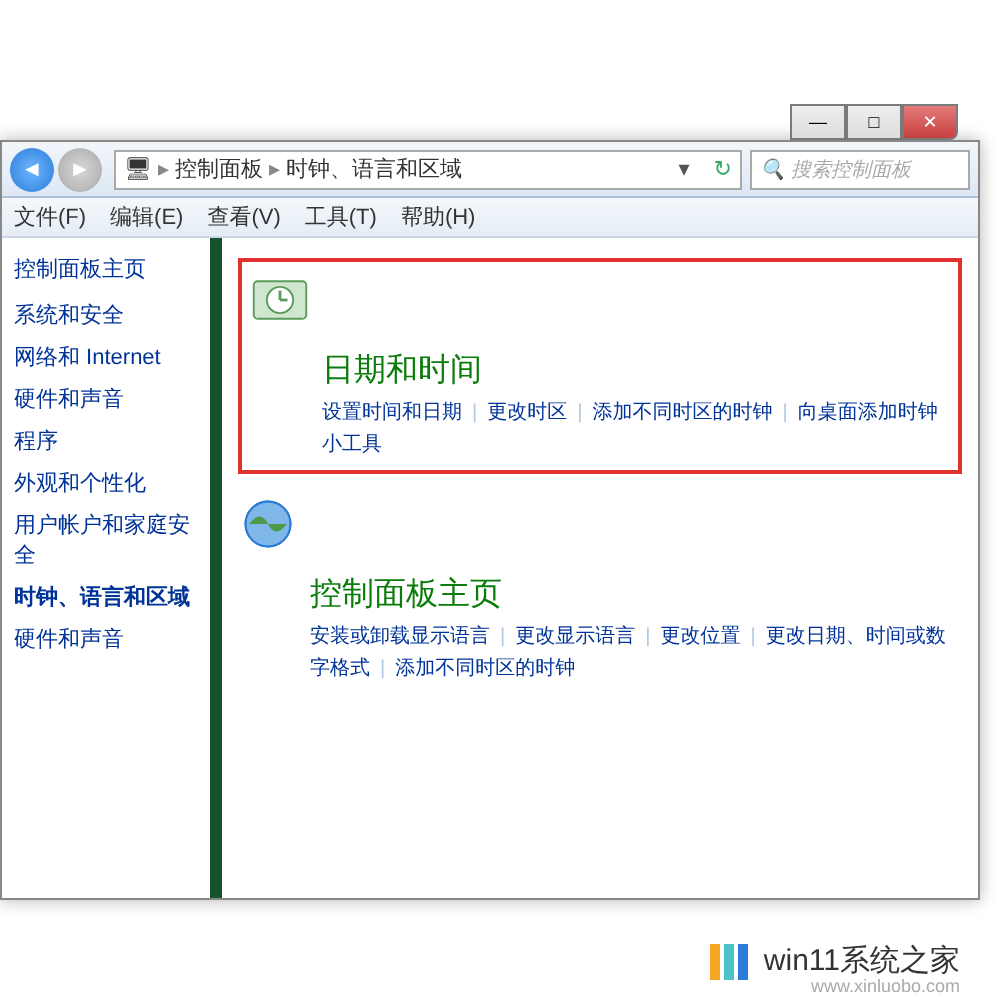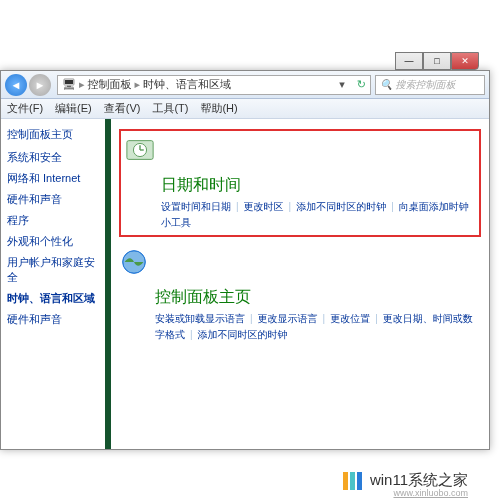--- a/index.html
+++ b/index.html
@@ -30,25 +30,25 @@
     
     .main { flex: 1; padding: 10px 8px; background: #fff; overflow: hidden; }
     .section { margin-bottom: 14px; display: flex; align-items: flex-start; }
     .section.highlighted { border: 2px solid #e03030; padding: 4px; margin-bottom: 10px; }
     .section-icon { width: 30px; height: 30px; margin-right: 6px; flex-shrink: 0; }
     .section-body { flex: 1; }
     .section-title { color: #0a7c0a; font-size: 16px; margin-bottom: 3px; margin-top: 40px; }
     .section-links { font-size: 10px; color: #003399; line-height: 1.6; }
     .section-links span { cursor: pointer; }
     .link-sep { color: #b0c8e0; margin: 0 5px; }
-    .footer { position: absolute; bottom: 10px; right: 32px; display: flex; align-items: center; gap: 8px; }
+    .footer { position: absolute; bottom: 10px; right: 20px; display: flex; align-items: center; gap: 8px; }
     .footer-logo { display: flex; gap: 2px; }
     .footer-logo div { width: 5px; height: 18px; }
     .footer-text { font-size: 15px; color: #333; }
-    .footer-sub { font-size: 9px; color: #aaa; position: absolute; bottom: -8px; right: 0; text-decoration: underline; }
+    .footer-sub { font-size: 9px; color: #aaa; position: absolute; bottom: -8px; right: 0; }
   </style>
 </head>
 <body>
 
 <div class="window">
   <div class="win-controls">
     <div class="win-btn">—</div>
     <div class="win-btn">□</div>
     <div class="win-btn win-close">✕</div>
   </div>

